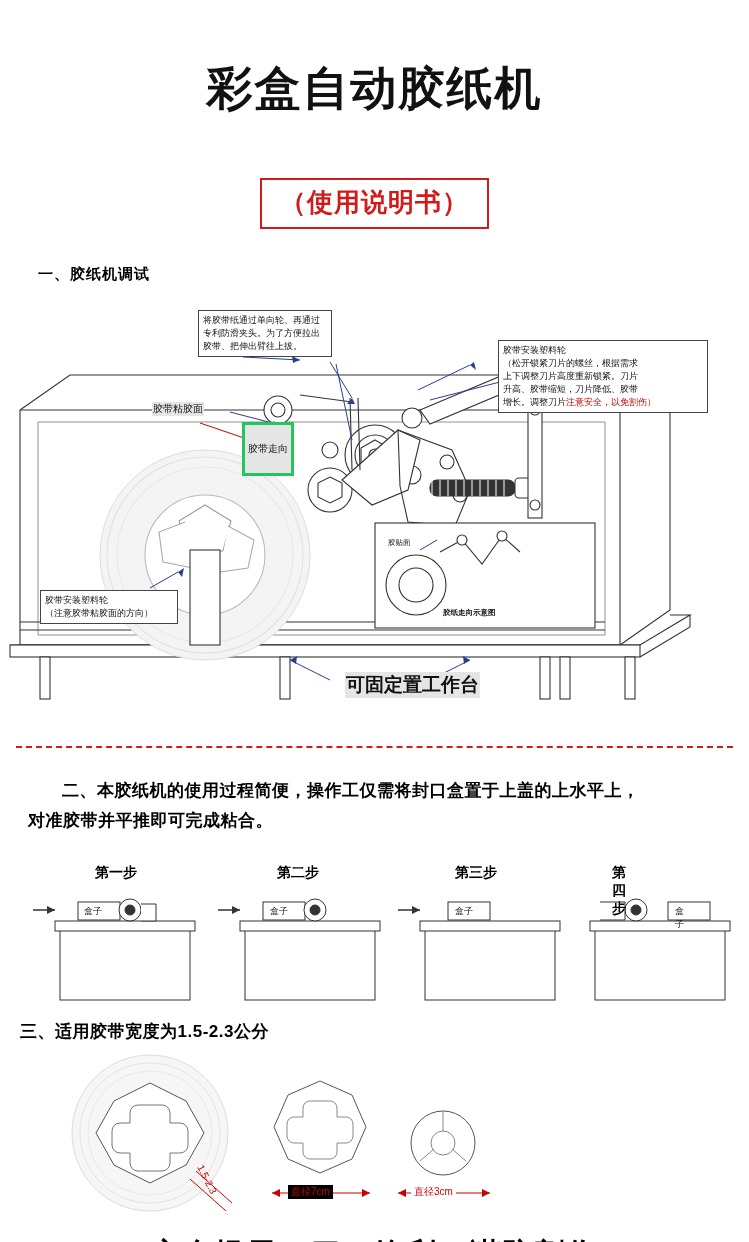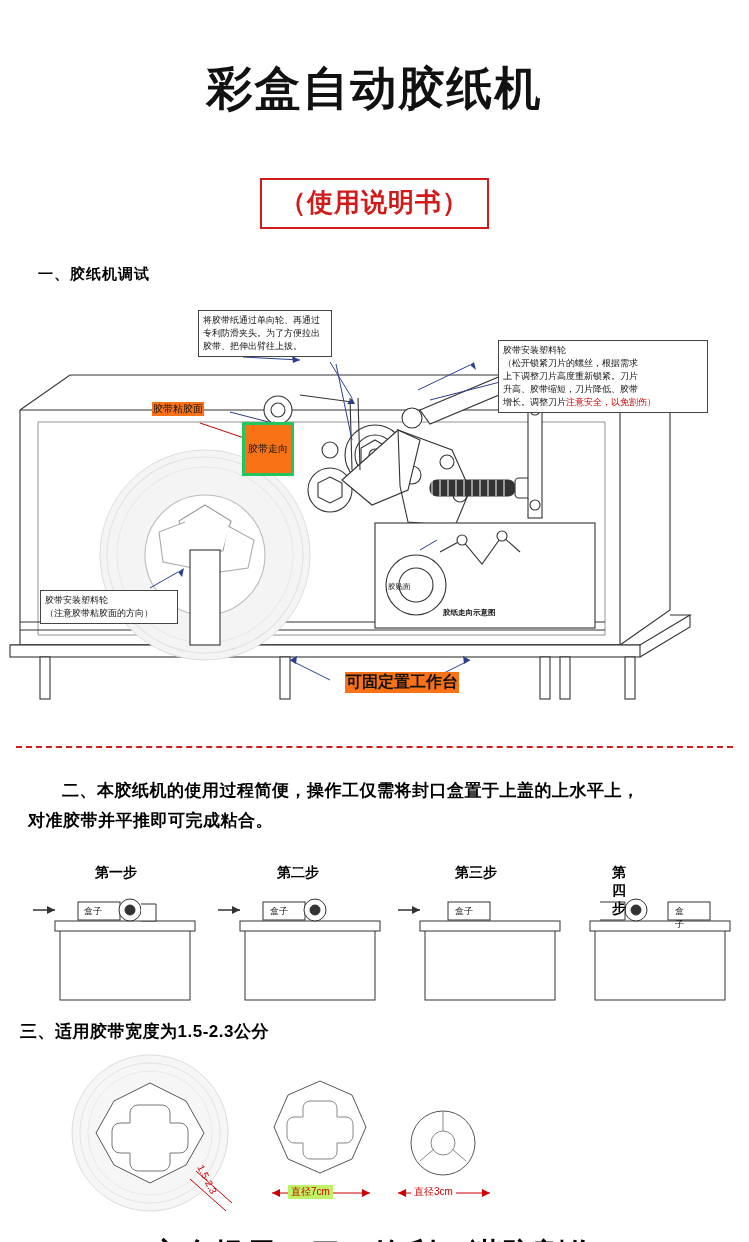--- a/index.html
+++ b/index.html
@@ -74,21 +74,21 @@
     font-size: 9px;
     line-height: 1.45;
     padding: 3px 4px;
     color: #111;
     font-family: "Liberation Sans", sans-serif;
   }
   .plain-label {
     position: absolute;
     font-size: 10px;
     color: #111;
-    background: #f97316;
+    background: #e5e5e5;
     padding: 0 1px;
     text-align: right;
   }
   .tiny-label {
     position: absolute;
     font-size: 7.5px;
     color: #111;
   }
 
   
@@ -300,23 +300,23 @@
       </div>
     </div>
 
     <div class="callout" style="left:40px; top:300px; width:128px;">
       <div>胶带安装塑料轮</div>
       <div>（注意胶带粘胶面的方向）</div>
     </div>
 
     <div class="plain-label" style="left:152px; top:112px;">胶带粘胶面</div>
     <div class="plain-label" style="left:242px; top:132px; border:3px solid #22c55e; padding:17px 3px;">胶带走向</div>
-    <div class="plain-label" style="left:345px; top:382px; font-size:16px; font-weight:bold;">可固定置工作台</div>
+    <div class="plain-label" style="left:345px; top:382px; font-size:19px; font-weight:bold;">可固定置工作台</div>
     <div class="tiny-label" style="left:443px; top:318px; font-weight:bold;">胶纸走向示意图</div>
-    <div class="tiny-label" style="left:388px; top:248px;margin-top:44px;">胶贴面</div>
+    <div class="tiny-label" style="left:388px; top:248px;">胶贴面</div>
   </div>
 
   <div class="dash-sep"></div>
 
   <div class="sec2-text">
     <div class="indent">二、本胶纸机的使用过程简便，操作工仅需将封口盒置于上盖的上水平上，</div>
     <div>对准胶带并平推即可完成粘合。</div>
   </div>
 
   <div class="steps">
@@ -397,19 +397,19 @@
       </g>
       <g fill="#c00">
         <polygon points="272,140 280,136 280,144"></polygon>
         <polygon points="370,140 362,136 362,144"></polygon>
         <polygon points="398,140 406,136 406,144"></polygon>
         <polygon points="490,140 482,136 482,144"></polygon>
       </g>
     </svg>
 
     <div class="red-dim" style="left:205px; top:110px; transform: rotate(63deg); transform-origin: left top;">1.5-2.3</div>
-    <div class="red-dim" style="left:288px; top:132px; background:#bef264; padding:0 3px;">直径7cm</div>
+    <div class="red-dim" style="left:288px; top:132px; background:#000000; padding:0 3px;">直径7cm</div>
     <div class="red-dim" style="left:411px; top:132px; background:#fff; padding:0 3px;">直径3cm</div>
   </div>
 
   <div class="footer-note">安全提示：刀口锋利，谨防割伤</div>
 
 </div>
 
 </body></html>

